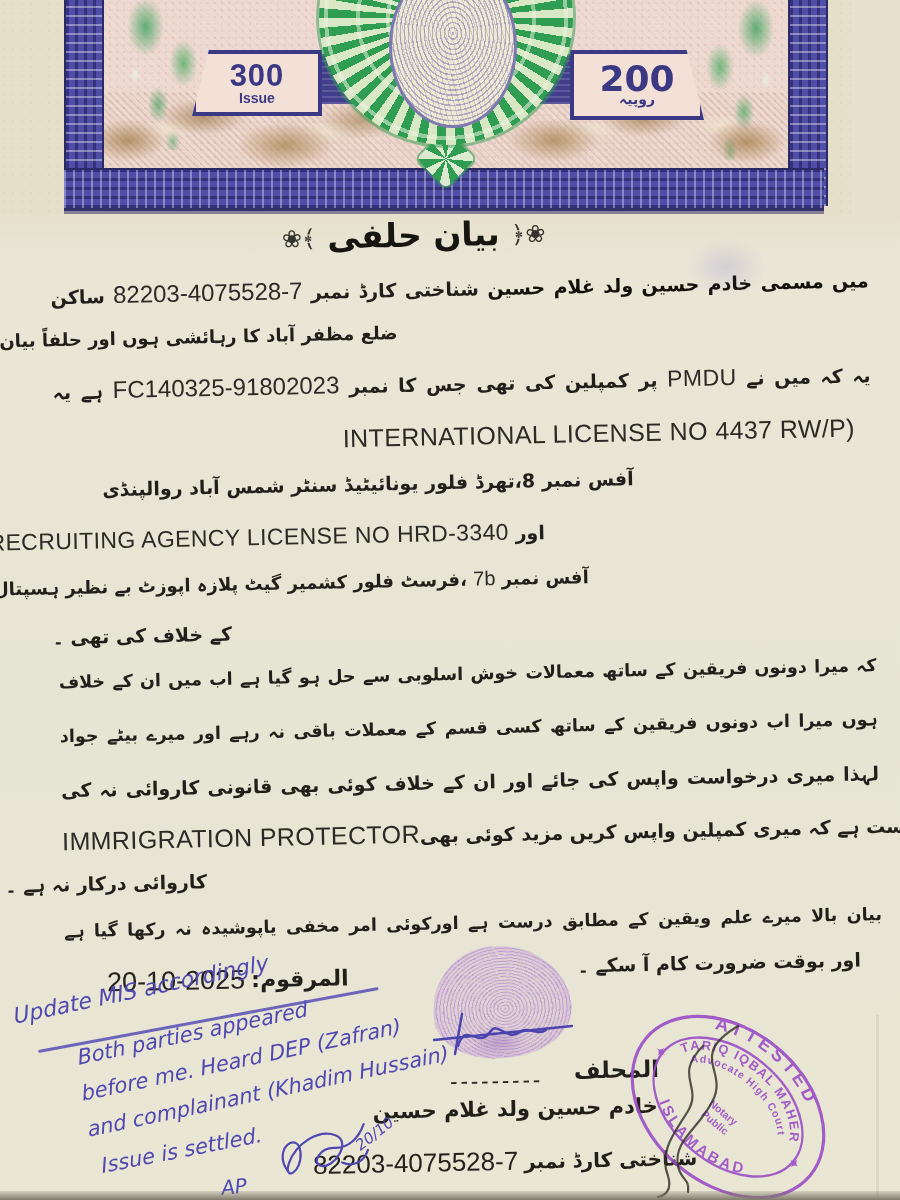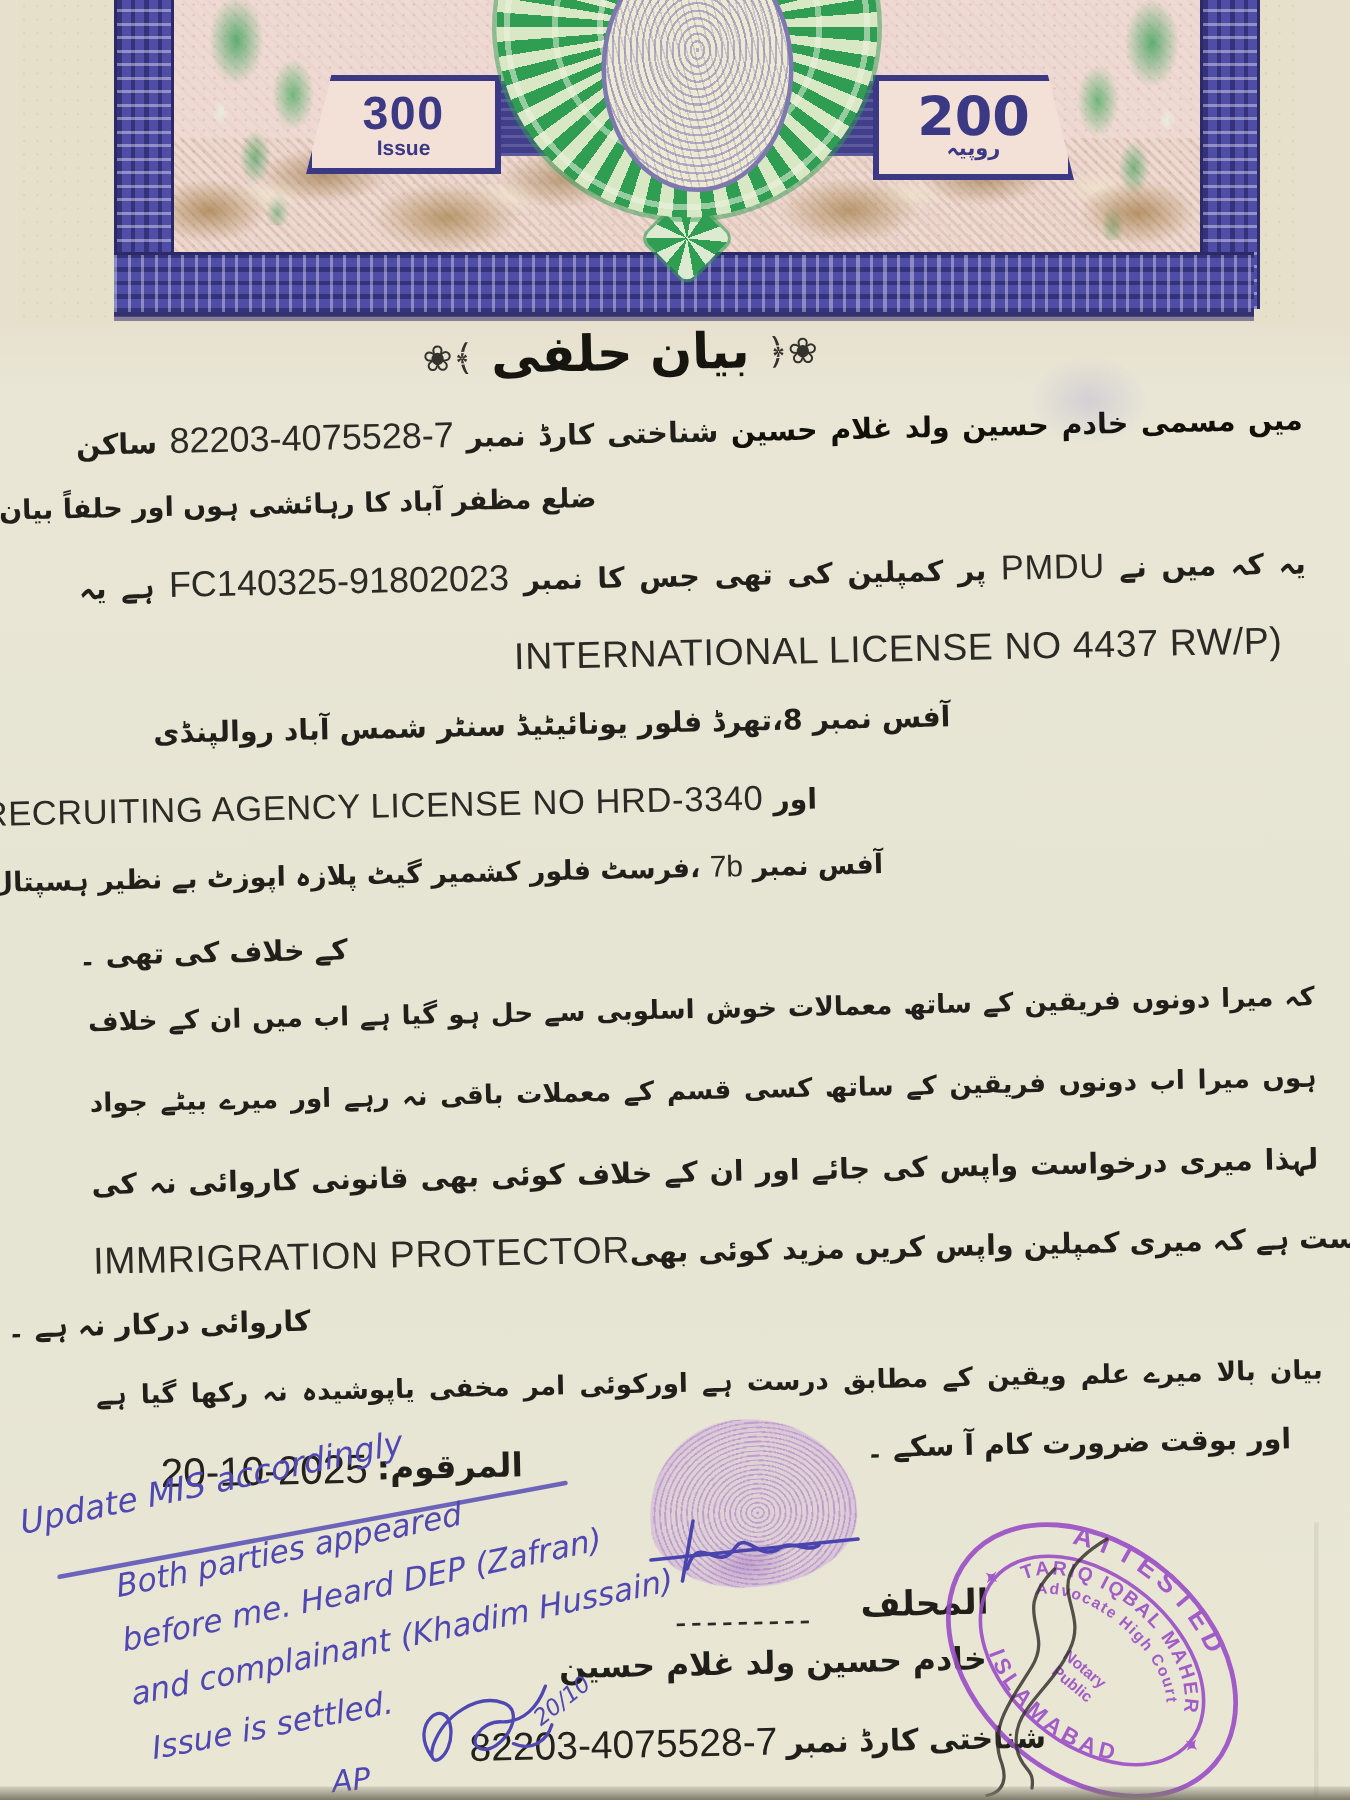--- a/index.html
+++ b/index.html
@@ -1,21 +1,21 @@
 <!DOCTYPE html>
 <html lang="ur"><head>
 <meta charset="utf-8">
 <style>
   html,body{margin:0;padding:0;background:#d8d4c4;}
   .page{position:relative;width:900px;height:1200px;overflow:hidden;
     background:linear-gradient(180deg,#e7e0cd 0 215px,#e9e6d6 260px,#e6e4d3 60%,#e9e6d4 100%);
     font-family:"DejaVu Sans",sans-serif;}
   .abs{position:absolute;}
   
-  .hdr{position:absolute;left:12px;top:0;width:852px;height:215px;
+  .hdr{position:absolute;left:0;top:0;width:852px;height:215px;
     background:#e6dfca;
     background-image:radial-gradient(1.3px 1.3px at 4px 4px,rgba(205,160,150,.45),rgba(205,160,150,0) 70%);
     background-size:9px 9px;}
   .hfield{position:absolute;left:100px;top:0;width:688px;height:170px;background:#eedad2;
     background-image:
       radial-gradient(1.6px 1.6px at 3px 3px,rgba(198,142,138,.5),rgba(198,142,138,0) 70%),
       repeating-linear-gradient(45deg,rgba(190,140,140,.07) 0 2px,rgba(0,0,0,0) 2px 6px);
     background-size:7px 7px,auto;}
   .bstrip{position:absolute;top:0;height:206px;width:36px;background:#413e92;
     background-image:repeating-linear-gradient(0deg,rgba(255,255,255,.38) 0 2px,rgba(255,255,255,0) 2px 9px),

